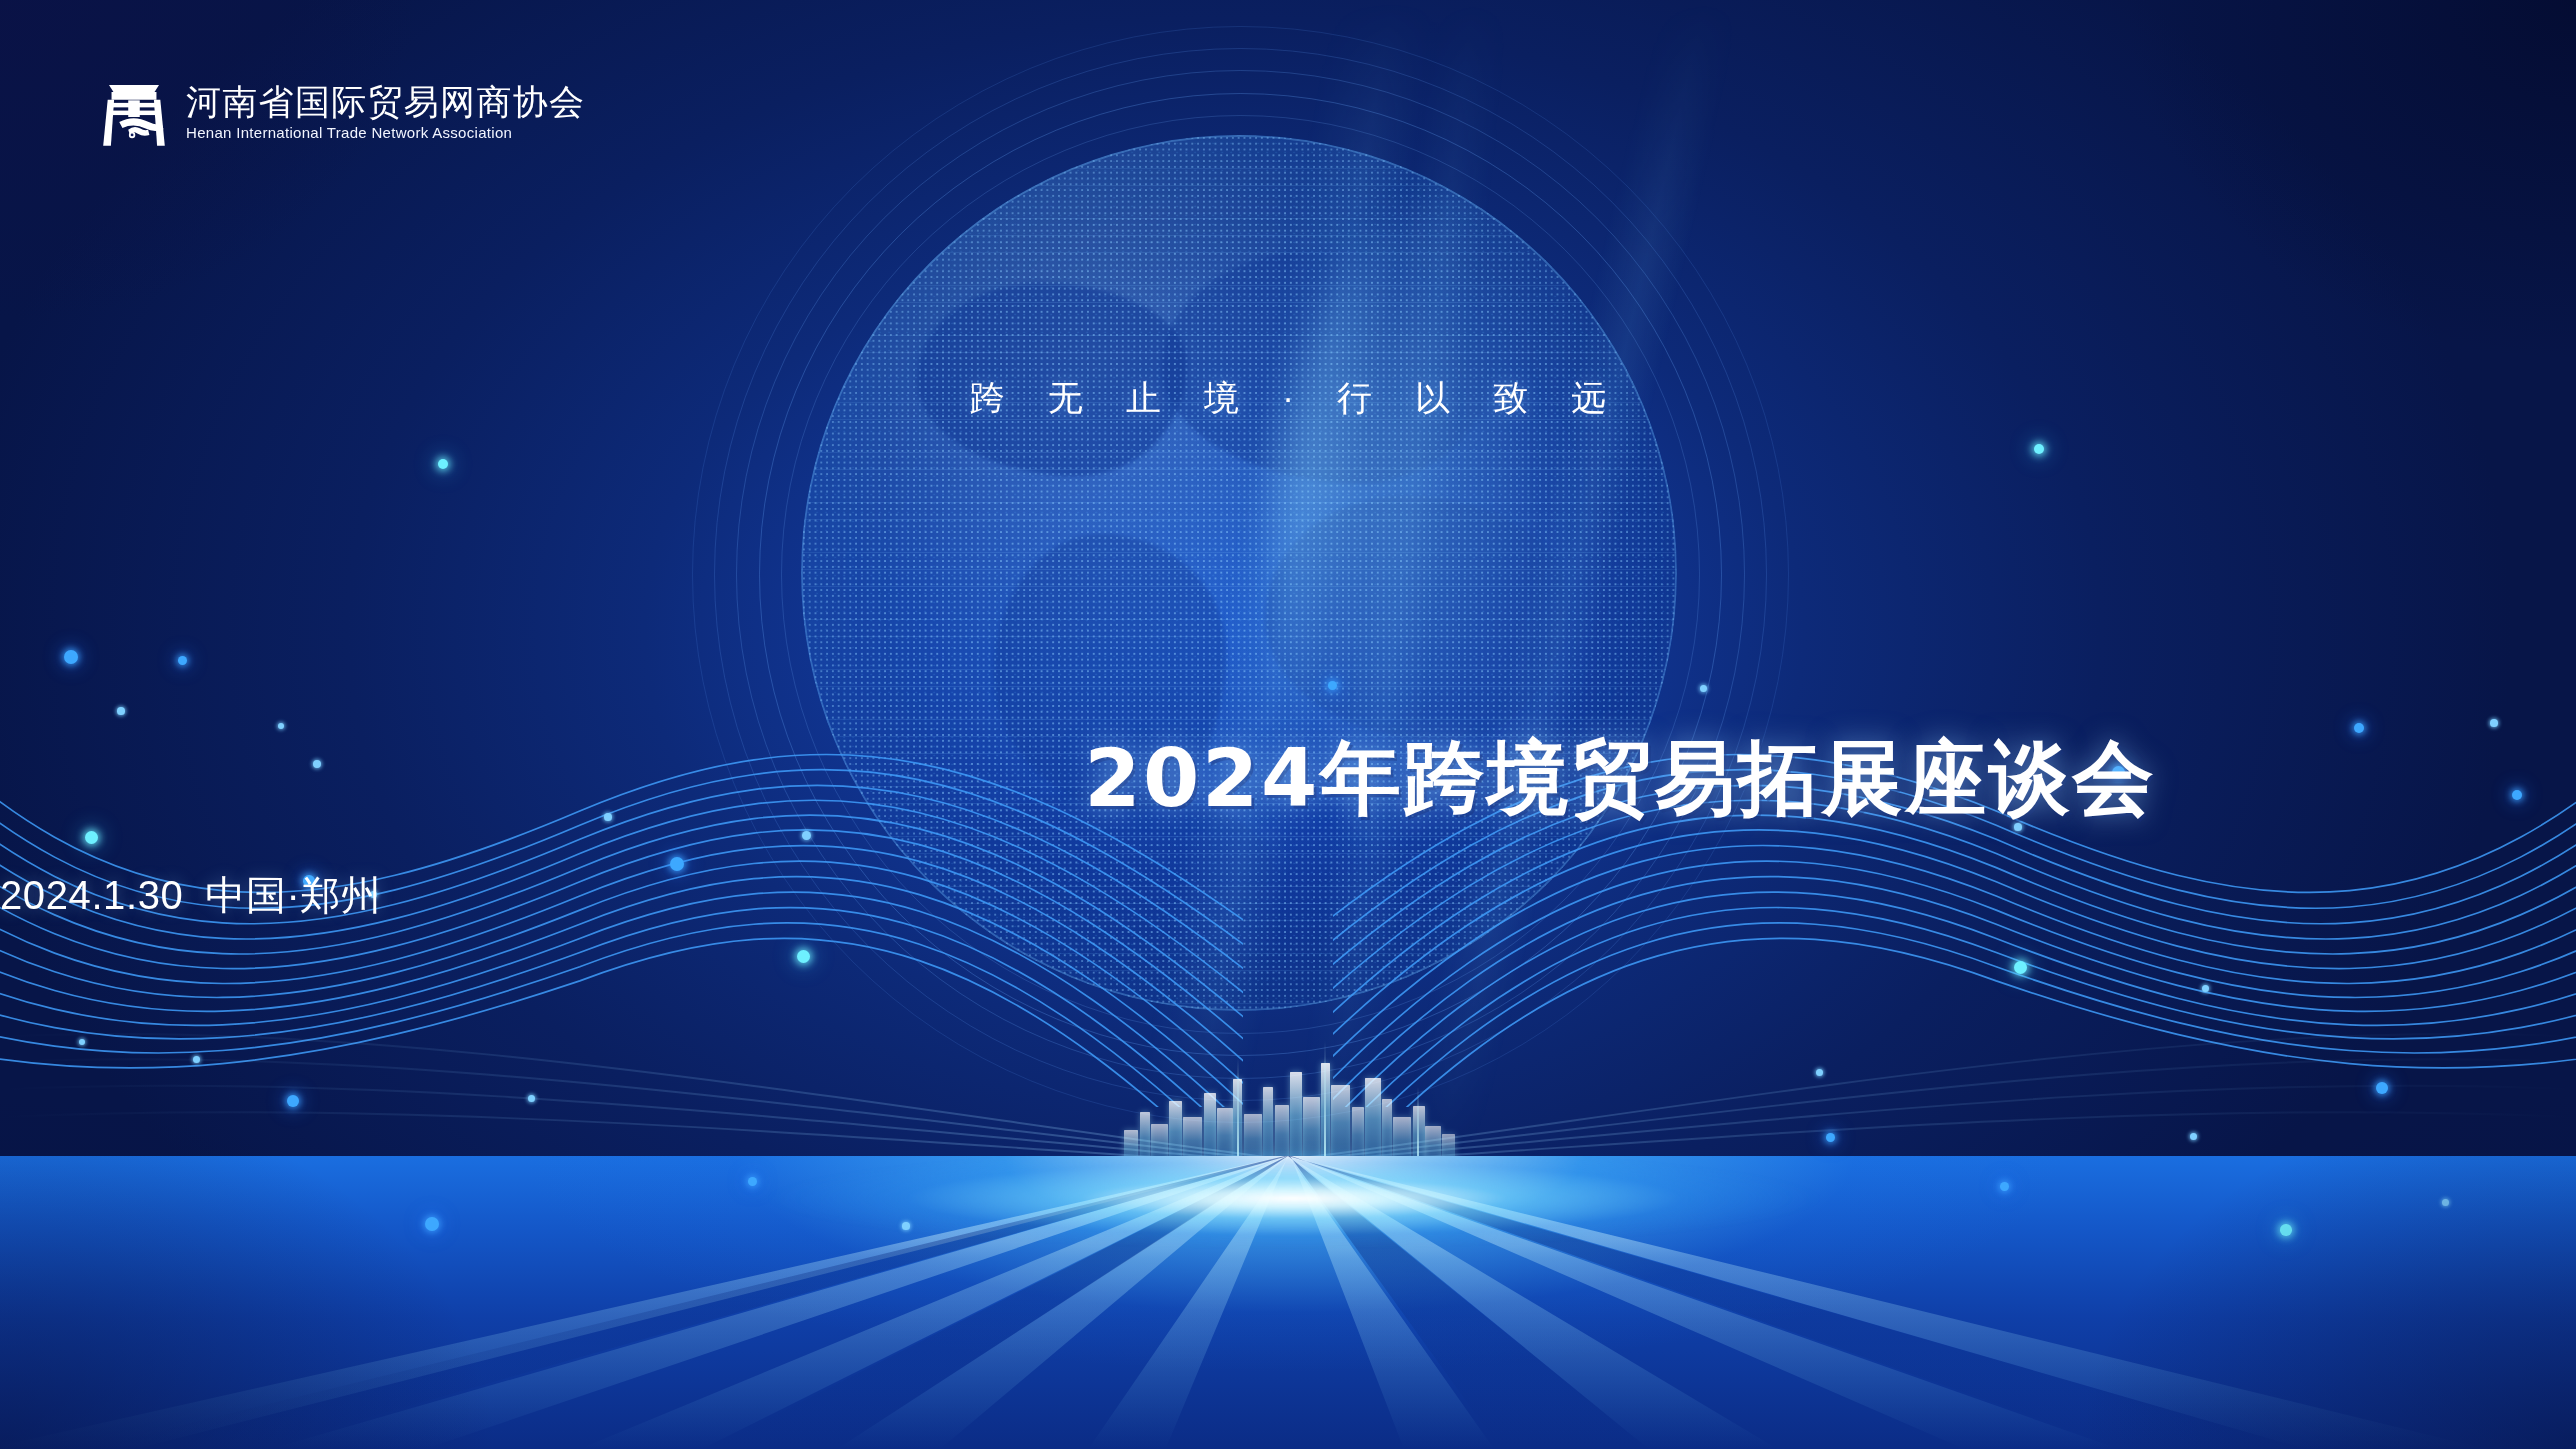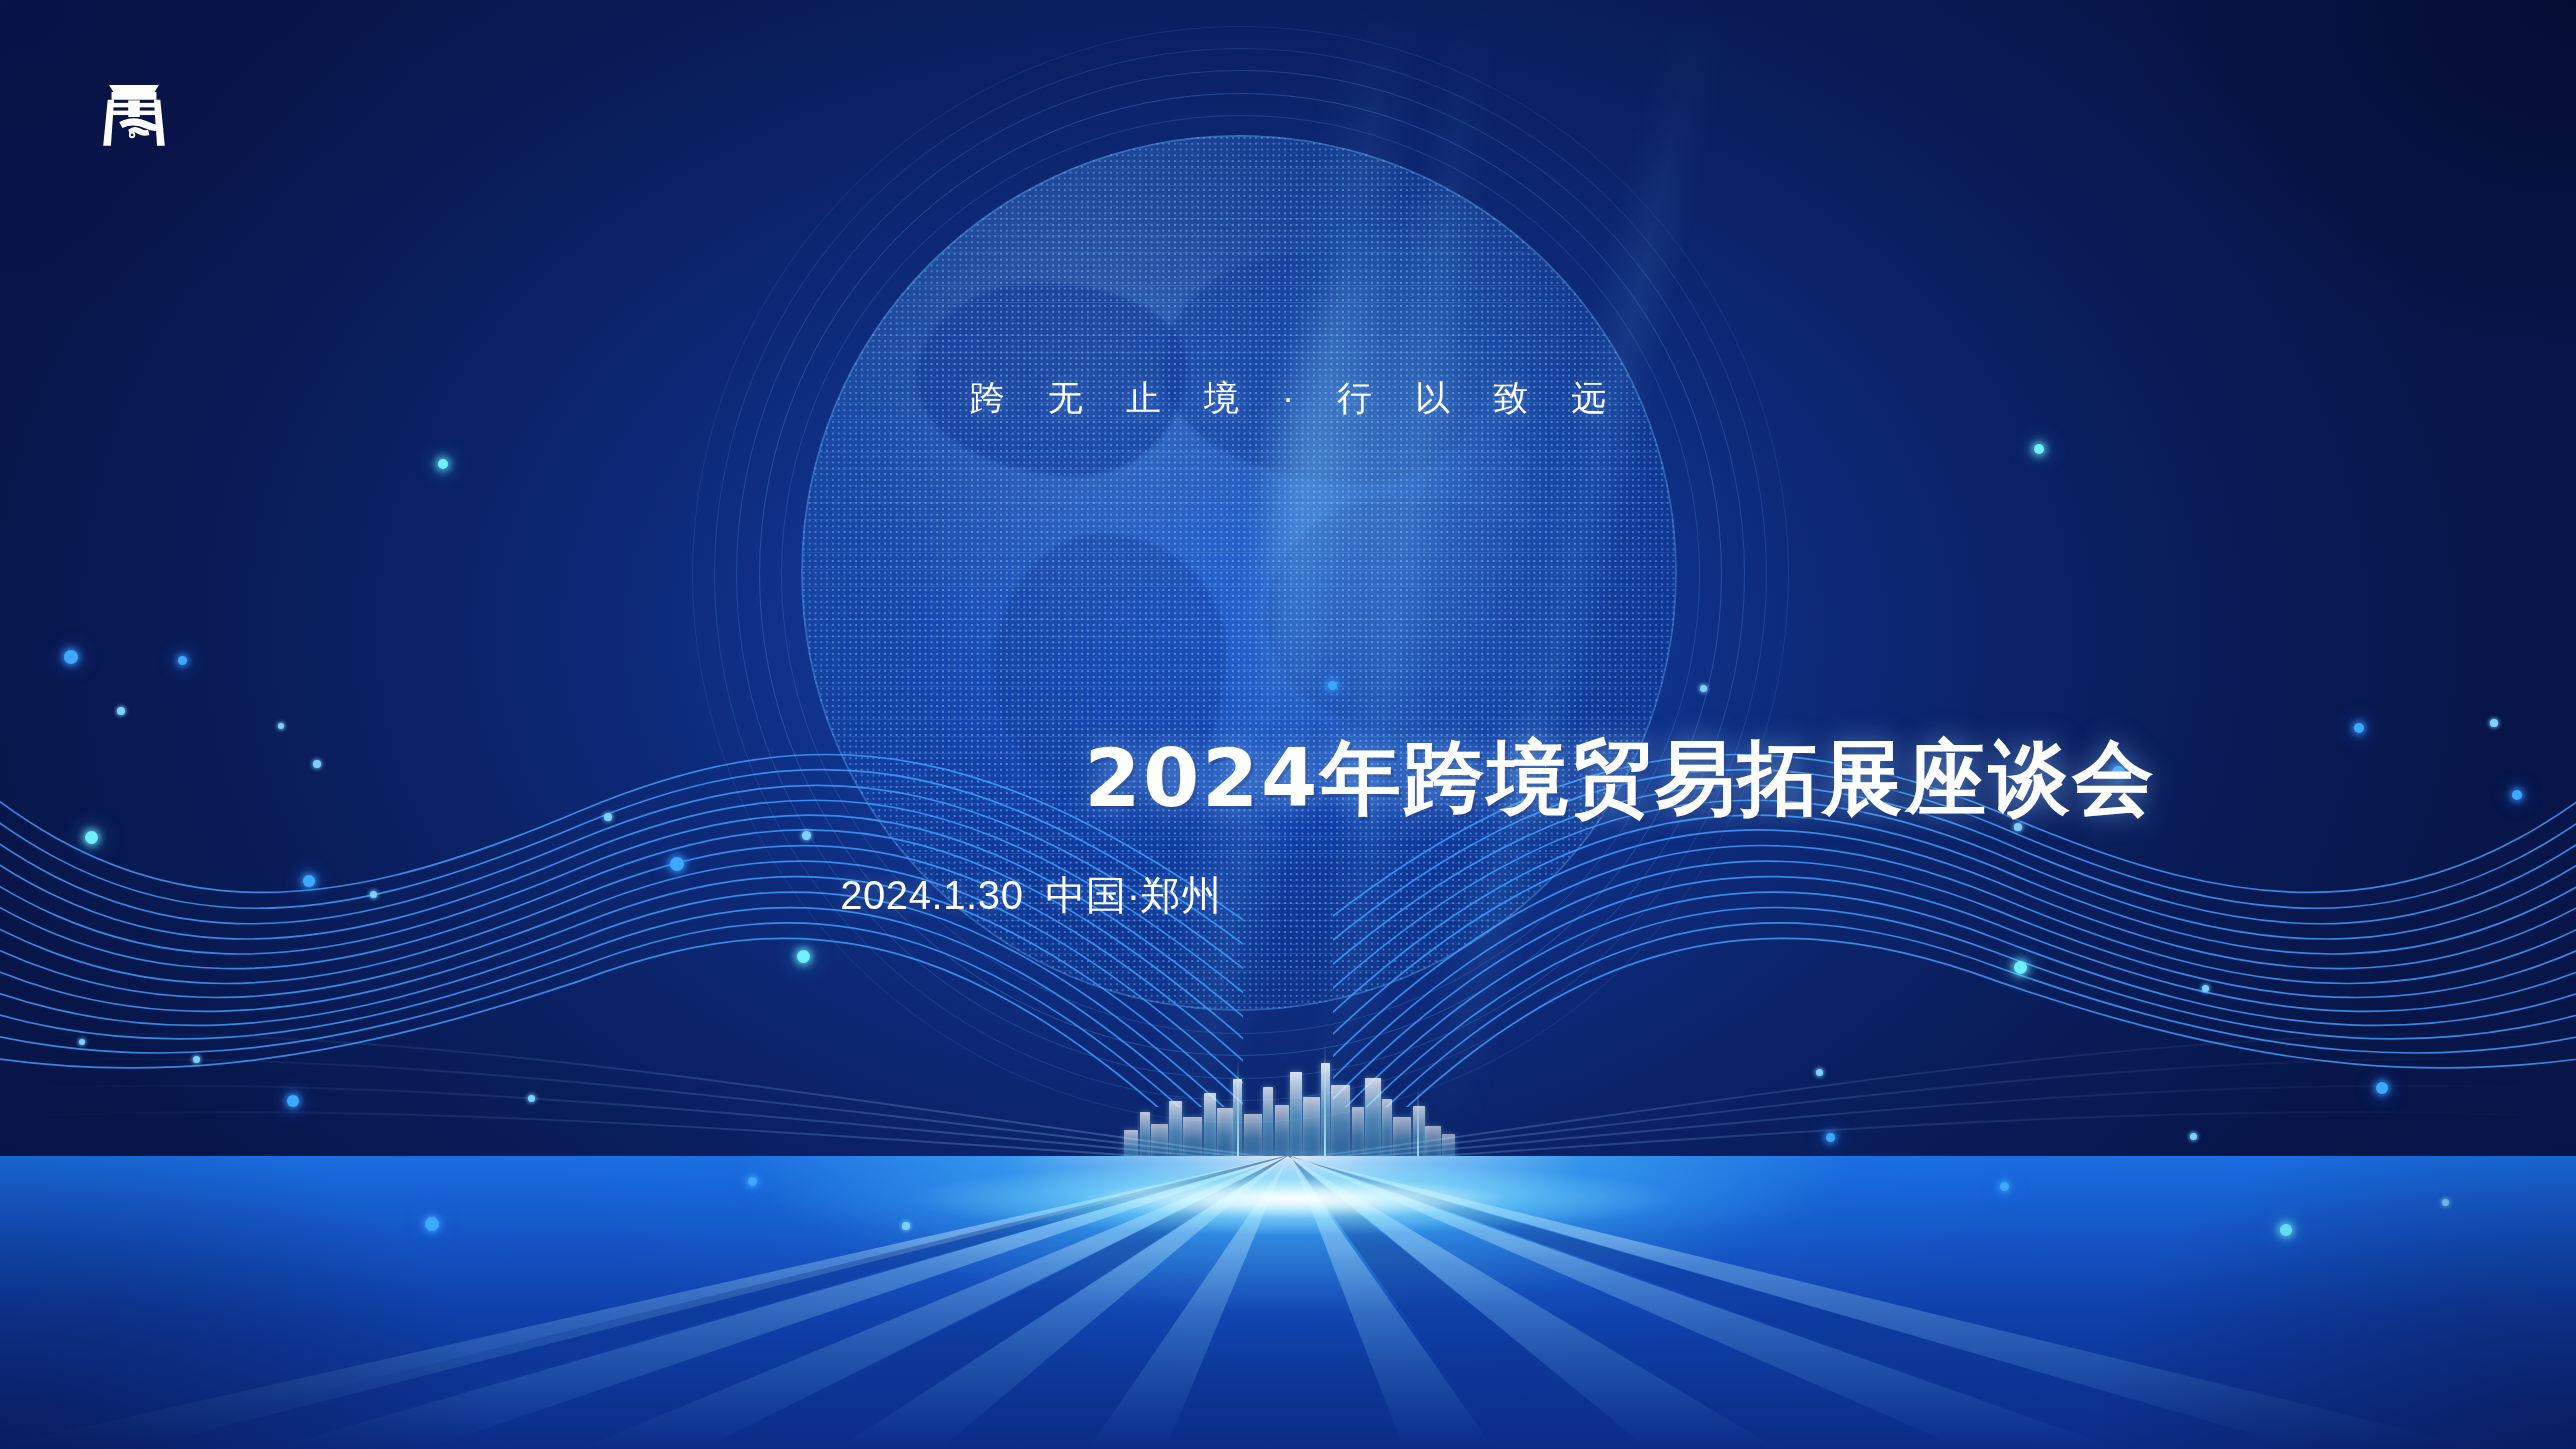--- a/index.html
+++ b/index.html
@@ -134,21 +134,21 @@
     filter:drop-shadow(6.4px 9px 0 rgba(10,28,95,.55)) drop-shadow(0 0 39px rgba(120,180,255,.35));}
   #title .gap{display:inline-block;width:77px;}
 
   
   #subtitle{position:absolute;left:0;top:738px;width:2156px;text-align:right;white-space:nowrap;
     font-size:81px;line-height:1;font-weight:700;letter-spacing:2.6px;color:#ffffff;
     font-family:"DejaVu Sans","Liberation Sans",sans-serif;
     text-shadow:0 0 27px rgba(150,205,255,.55), 2.6px 3.2px 0 rgba(12,34,110,.45);}
 
   
-  #datebar{position:absolute;left:0;top:875px;width:2062px;text-align:center;white-space:nowrap;
+  #datebar{position:absolute;left:0;top:875px;width:2062px;white-space:nowrap;
     font-size:40px;line-height:1;font-weight:400;color:#ffffff;letter-spacing:0.6px;
     text-shadow:0 0 15.5px rgba(140,200,255,.4);}
   #datebar .sp{display:inline-block;width:22px;}
 </style>
 </head>
 <body>
 
 <div id="stage">
 
   <div id="globe-wrap" class="lyr" style="pointer-events:none">
@@ -348,20 +348,24 @@
         <rect x="59" y="52" width="28" height="7"></rect>
         <path d="M12 35 h10 l-5 72 h-12 z"></path>
         <path d="M94 35 h10 l7 72 h-12 z" transform="translate(-10,0)"></path>
         <path d="M44 36 h18 v26 h-18 z"></path>
         <path d="M30 70 q22 -12 46 0 q12 6 20 2 l3 9 q-14 6 -28 -1 q-18 -9 -36 -1 z"></path>
         <path d="M44 82 q9 -8 19 -2 q6 4 12 2 l2 8 q-10 3 -18 -2 q-8 -5 -13 0 z"></path>
         <circle cx="50" cy="90" r="5"></circle>
         <circle cx="50" cy="90" r="2.2" fill="#0e1b5e"></circle>
       </g>
     </svg>
+    <div id="logo-text">
+      <div id="logo-cn">河南省国际贸易网商协会</div>
+      <div id="logo-en">Henan International Trade Network Association</div>
+    </div>
   </div>
 
   <div id="tagline">跨 无 止 境 · 行 以 致 远</div>
 
 
   <div id="subtitle">2024年跨境贸易拓展座谈会</div>
 
   <div id="datebar">
     <span>2024.1.30</span><span class="sp"></span><span>中国·郑州</span>
   </div>

